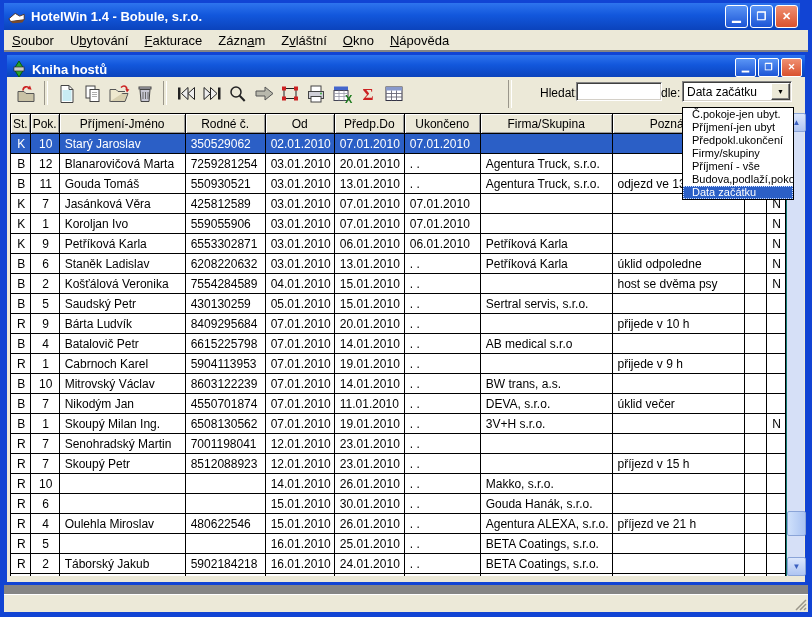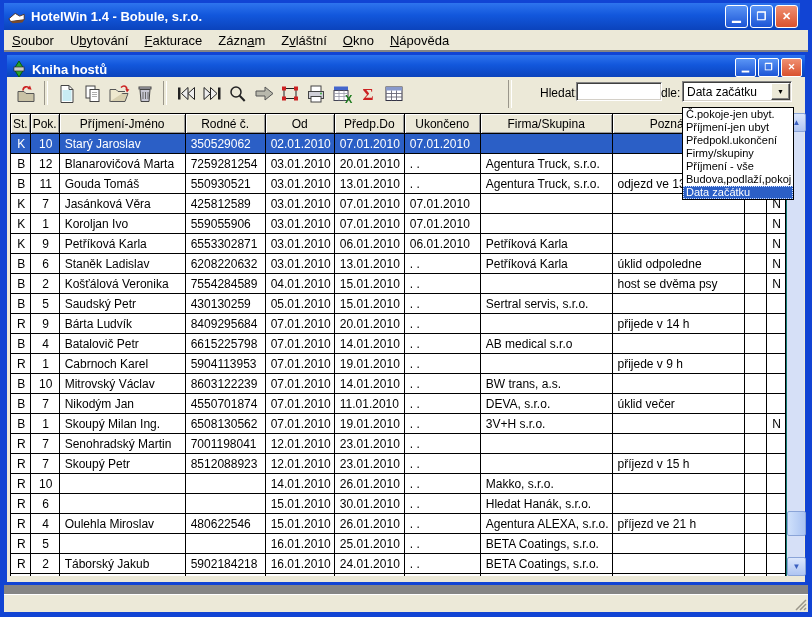--- a/index.html
+++ b/index.html
@@ -75,21 +75,21 @@
   .sb-btn{position:absolute;left:0;width:17px;height:17px;
     background:linear-gradient(180deg,#DCE7FC,#AFC5F2);border:1px solid #8AA4D8;border-radius:2px;
     display:flex;align-items:center;justify-content:center;color:#3A5FBF;font-size:8px;line-height:1;}
   .sb-up{top:0;}
   .sb-down{bottom:0;}
   .sb-thumb{position:absolute;left:0;top:398px;width:17px;height:23px;
     background:linear-gradient(90deg,#CFE0FB,#ABC4F2);border:1px solid #8AA4D8;border-radius:2px;}
   
   .dropdown{position:absolute;left:682px;top:107px;width:110px;background:#fff;
     border:1px solid #000;z-index:99;font-size:11px;}
-  .dd-item{height:13px;line-height:13px;padding-left:3px;white-space:nowrap;overflow:hidden;color:#000;}
+  .dd-item{height:13px;line-height:13px;padding-left:9px;white-space:nowrap;overflow:hidden;color:#000;}
   .dd-item.sel{background:#2B5FC6;color:#fff;outline:1px dotted #cfe0ff;outline-offset:-1px;}
 </style>
 </head>
 <body>
 
 <div class="titlebar">
   <svg class="ticon" viewBox="0 0 20 16">
     <path d="M1 10 L8 4 L13 7 L18 5 L18 11 L3 13 Z" fill="#fff" stroke="#4a2b1a" stroke-width="1"></path>
     <path d="M3 13 L18 11 L16 14 L5 15 Z" fill="#7a4a2a"></path>
   </svg>
@@ -393,21 +393,21 @@
             </tr>
             <tr>
               <td class="c0">R</td>
               <td class="c1">9</td>
               <td class="c2">Bárta Ludvík</td>
               <td class="c3">8409295684</td>
               <td class="c4">07.01.2010</td>
               <td class="c5">20.01.2010</td>
               <td class="c6">.  .</td>
               <td class="c7"></td>
-              <td class="c8">přijede v 14 h</td>
+              <td class="c8">přijede v 10 h</td>
               <td class="c9"></td>
               <td class="c10"></td>
             </tr>
             <tr>
               <td class="c0">B</td>
               <td class="c1">4</td>
               <td class="c2">Batalovič Petr</td>
               <td class="c3">6615225798</td>
               <td class="c4">07.01.2010</td>
               <td class="c5">14.01.2010</td>
@@ -509,21 +509,21 @@
               <td class="c10"></td>
             </tr>
             <tr>
               <td class="c0">R</td>
               <td class="c1">6</td>
               <td class="c2"></td>
               <td class="c3"></td>
               <td class="c4">15.01.2010</td>
               <td class="c5">30.01.2010</td>
               <td class="c6">.  .</td>
-              <td class="c7">Hledat Hanák, s.r.o.</td>
+              <td class="c7">Gouda Hanák, s.r.o.</td>
               <td class="c8"></td>
               <td class="c9"></td>
               <td class="c10"></td>
             </tr>
             <tr>
               <td class="c0">R</td>
               <td class="c1">4</td>
               <td class="c2">Oulehla Miroslav</td>
               <td class="c3">480622546</td>
               <td class="c4">15.01.2010</td>

